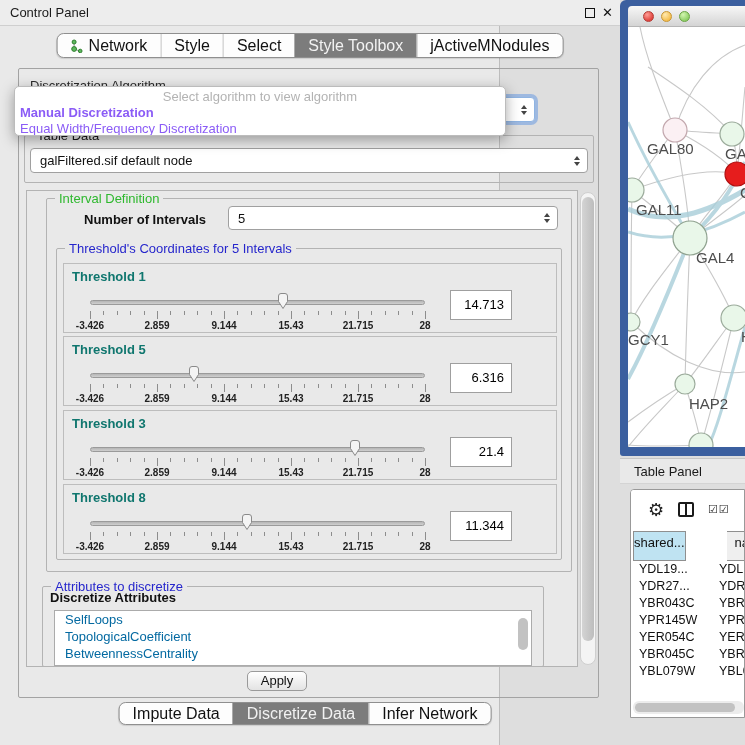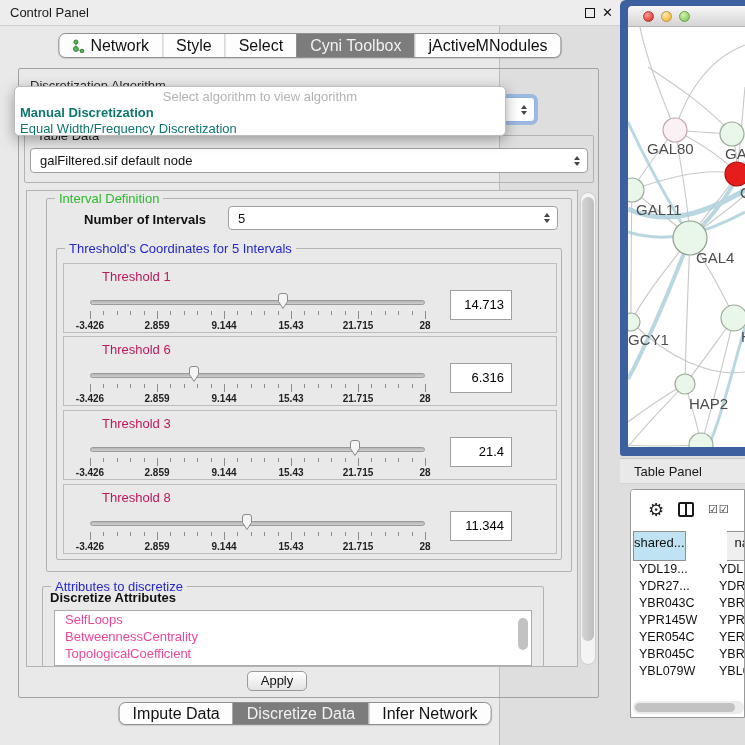--- a/index.html
+++ b/index.html
@@ -32,45 +32,45 @@
   .combo { position:absolute; background:#fff; border:1px solid #a0a0a0; border-radius:4px; font-size:13px; color:#111; display:flex; align-items:center; padding:0 22px 0 9px; }
   .stepper { position:absolute; right:7px; top:50%; transform:translateY(-50%); display:flex; flex-direction:column; gap:2px; }
   .stepper i { width:0; height:0; border-left:3.5px solid transparent; border-right:3.5px solid transparent; display:block; }
   .stepper .up { border-bottom:4.5px solid #444; }
   .stepper .dn { border-top:4.5px solid #444; }
 
   .algo-label { position:absolute; left:30px; top:78px; font-size:13px; color:#2a2a2a; z-index:1; }
   .algo-combo { position:absolute; left:30px; top:97px; width:505px; height:25px; background:#fff; border:1px solid #8fb4e2; border-radius:4px; box-shadow:0 0 0 3px rgba(105,155,225,.55); z-index:5; }
   .popup { position:absolute; left:14px; top:86px; width:492px; height:50px; background:#fff; border:1px solid #bcbcbc; border-radius:5px; box-shadow:0 4px 14px rgba(0,0,0,.35); z-index:30; overflow:hidden; }
   .popup .prompt { text-align:center; color:#b3b3b3; font-size:13px; line-height:16px; margin-top:2px; }
-  .popup .opt { font-size:13px; line-height:16px; padding-left:5px; color:#0f766e; white-space:nowrap; }
+  .popup .opt { font-size:13px; line-height:16px; padding-left:5px; color:#8b5cf6; white-space:nowrap; }
   .popup .opt.bold { font-weight:bold; }
 
   .scroll-area { position:absolute; left:26px; top:190px; width:552px; height:477px; border:1px solid #b3b3b3; background:#e9e9e9; }
   .vscroll { position:absolute; left:580px; top:192px; width:16px; height:473px; background:#f4f4f4; border:1px solid #cfcfcf; border-radius:8px; }
   .vscroll .thumb { position:absolute; left:1px; top:4px; width:12px; height:444px; background:linear-gradient(90deg,#d4d4d4,#bdbdbd); border-radius:6px; }
 
   .noi-label { position:absolute; left:84px; top:212px; font-size:13px; font-weight:bold; color:#111; }
   .noi-spinner { left:228px; top:206px; width:330px; height:24px; }
 
   .thr-panel { position:absolute; left:6px; width:494px; height:70px; border:1px solid #bdbdbd; background:#e9e9e9; }
-  .thr-label { position:absolute; left:8px; top:5px; font-size:13px; font-weight:normal; color:#be185d;margin-left:30px; }
+  .thr-label { position:absolute; left:8px; top:5px; font-size:13px; font-weight:bold; color:#0f766e; }
   .thr-track { position:absolute; left:26px; top:36px; width:335px; height:5px; background:linear-gradient(#b5b5b5,#cfcfcf); border:1px solid #9a9a9a; border-radius:3px; }
   .thr-handle { position:absolute; top:28px; width:14px; height:18px; }
   .thr-ticks { position:absolute; left:26px; top:47px; width:335px; height:9px; }
   .thr-ticks span { position:absolute; top:0; width:1px; background:#8d8d8d; }
   .thr-ticks span.minor { height:4px; }
   .thr-ticks span.major { height:8px; }
   .thr-ticklabels { position:absolute; left:26px; top:56px; width:335px; height:12px; }
   .thr-ticklabels span { position:absolute; transform:translateX(-50%); font-size:10px; font-weight:bold; color:#222; white-space:nowrap; }
   .thr-value { position:absolute; left:386px; top:26px; width:62px; height:30px; background:#fff; border:1px solid #9f9f9f; font-size:13px; color:#000; text-align:right; line-height:28px; padding-right:7px; }
 
   .attr-label { position:absolute; left:50px; top:590px; font-size:13px; font-weight:bold; color:#111; }
   .attr-list { position:absolute; left:54px; top:610px; width:478px; height:56px; background:#fff; border:1px solid #ababab; overflow:hidden; }
-  .attr-list .item { font-size:13px; line-height:17px; padding-left:10px; color:#ec4899; white-space:nowrap; }
+  .attr-list .item { font-size:13px; line-height:17px; padding-left:10px; color:#0369a1; white-space:nowrap; }
   .attr-list .lscroll { position:absolute; right:3px; top:3px; width:10px; height:48px; }
   .attr-list .lthumb { position:absolute; left:0; top:4px; width:10px; height:32px; background:#c2c2c2; border-radius:5px; }
 
   .apply-btn { position:absolute; left:247px; top:671px; width:60px; height:20px; background:linear-gradient(#ffffff,#e3e3e3); border:1px solid #9a9a9a; border-radius:5px; font-size:13px; color:#111; text-align:center; line-height:18px; }
 
   
   .net-window { position:absolute; left:620px; top:0; width:125px; height:456px; background:#3b5f9f; border-radius:6px 0 0 3px; }
   .net-titlebar { position:absolute; left:8px; top:6px; width:117px; height:21px; background:linear-gradient(#f7f7f7,#d4d4d4); border-radius:4px 0 0 0; border-bottom:1px solid #b5b5b5; }
   .tl { position:absolute; top:5px; width:11px; height:11px; border-radius:50%; }
   .tl.red    { left:15px; background:radial-gradient(circle at 35% 30%,#ff9e96,#e0443e 70%); border:1px solid #b23c36; }
@@ -122,21 +122,21 @@
             </svg>
             <span>Network</span>
           </div>
           <div>
             <span>Style</span>
           </div>
           <div>
             <span>Select</span>
           </div>
           <div class="sel">
-            <span>Cyni Toolbox</span>
+            <span>Style Toolbox</span>
           </div>
           <div>
             <span>jActiveMNodules</span>
           </div>
         </div></div>
 
     <div class="outer-box"></div>
 
     <span class="algo-label">Discretization Algorithm</span>
     <div class="algo-combo">
@@ -220,21 +220,21 @@
             <span style="left: 60%;">15.43</span>
             <span style="left: 80%;">21.715</span>
             <span style="left: 100%;">28</span>
           </div>
           <div class="thr-handle" style="left: 212.361px;"><svg width="14" height="18">
               <path d="M2.5,4 Q2.5,1.5 5,1.5 L9,1.5 Q11.5,1.5 11.5,4 L11.5,9.5 L7,16.5 L2.5,9.5 Z" fill="#f4f4f4" stroke="#8a8a8a"></path>
             </svg></div>
           <div class="thr-value">14.713</div>
         </div>
         <div class="thr-panel" style="top: 87px;">
-          <div class="thr-label">Threshold 6</div>
+          <div class="thr-label">Threshold 5</div>
           <div class="thr-track"></div>
           <div class="thr-ticks">
             <span class="major" style="left: 0%;"></span>
             <span class="minor" style="left: 4%;"></span>
             <span class="minor" style="left: 8%;"></span>
             <span class="minor" style="left: 12%;"></span>
             <span class="minor" style="left: 16%;"></span>
             <span class="major" style="left: 20%;"></span>
             <span class="minor" style="left: 24%;"></span>
             <span class="minor" style="left: 28%;"></span>
@@ -359,22 +359,22 @@
           <div class="thr-value">11.344</div>
         </div>
       </div>
 
     <div class="group" style="left:42px; top:586px; width:502px; height:81px;">
       <span class="glabel blue">Attributes to discretize</span>
     </div>
     <span class="attr-label">Discretize Attributes</span>
     <div class="attr-list" id="attr-list">
       <div class="item">SelfLoops</div>
+        <div class="item">TopologicalCoefficient</div>
         <div class="item">BetweennessCentrality</div>
-        <div class="item">TopologicalCoefficient</div>
         <div class="lscroll">
           <div class="lthumb"></div>
         </div>
     </div>
 
     <div class="apply-btn">Apply</div>
 
     <div class="bottombar-pos"><div class="seg" id="bottom-tabs">
           <div>
             <span>Impute Data</span>

